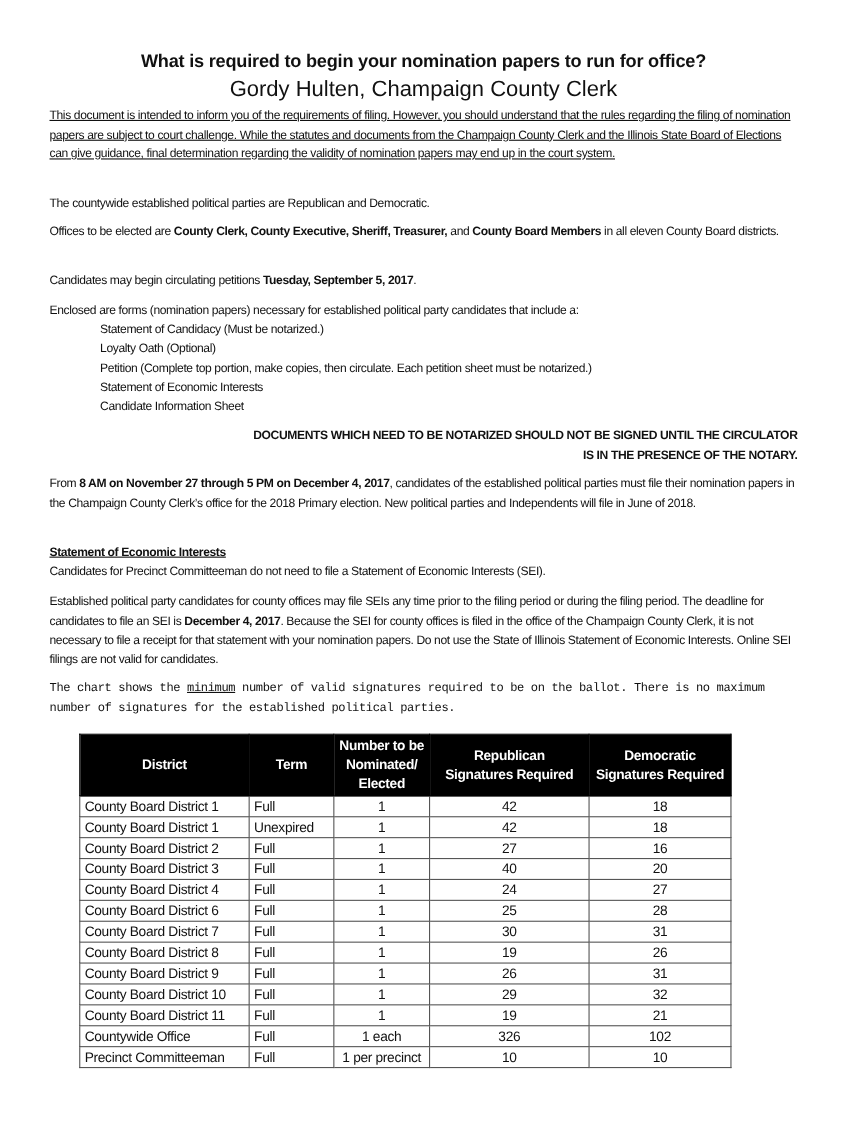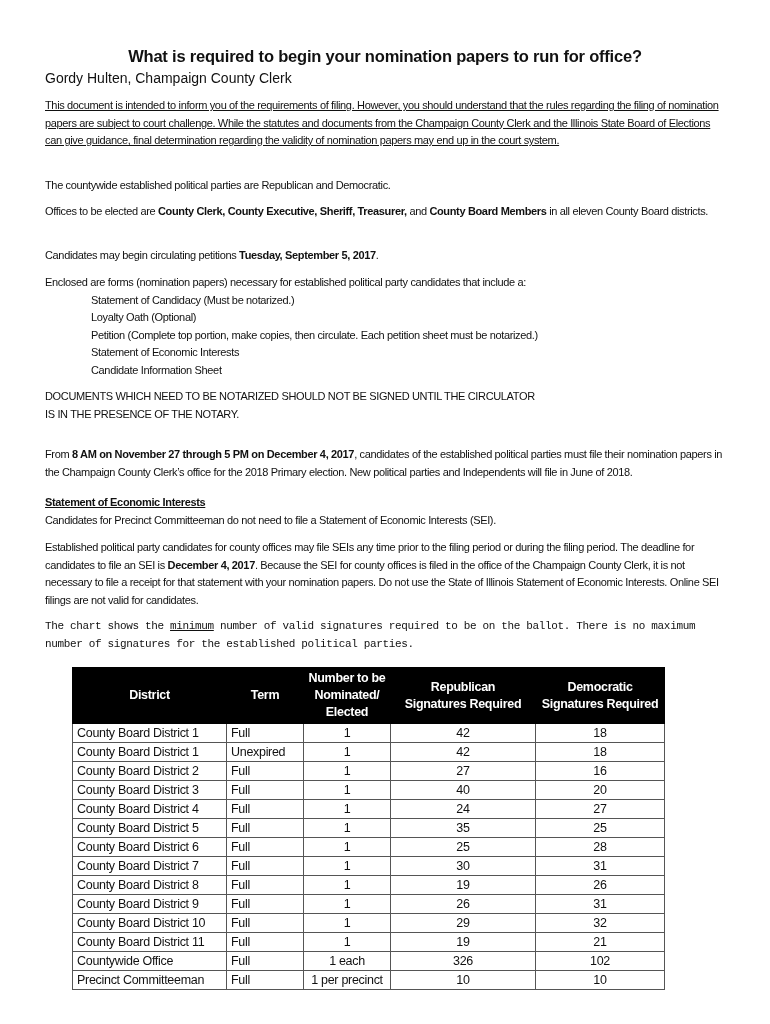--- a/index.html
+++ b/index.html
@@ -1,27 +1,27 @@
 <!DOCTYPE html>
 <html><head>
 <meta charset="utf-8">
 <style>
   html, body { margin: 0; padding: 0; background: #ffffff; }
   body { width: 770px; height: 1024px; overflow: hidden; position: relative;
          font-family: "Liberation Sans Narrow", "Liberation Sans", sans-serif; color: #111; }
   .page { position: absolute; left: 45px; top: 0; width: 680px; }
   .title { position: absolute; top: 47px; left: 0; width: 680px; text-align: center;
            font-weight: bold; font-size: 16.5px; letter-spacing: -0.2px; }
-  .subtitle { position: absolute; top: 70px; left: 0; width: 680px; font-size: 14px; }
+  .subtitle { position: absolute; top: 70px; left: 0; width: 680px; text-align: center; font-size: 20px; }
   p, .blk { position: absolute; left: 0; margin: 0; font-size: 11px; line-height: 17.5px; width: 680px;
             letter-spacing: -0.35px; }
   .u { text-decoration: underline; }
   b { font-weight: bold; }
   .indent { padding-left: 46px; }
-  .center { text-align: left; font-weight: normal; }
+  .center { text-align: right; font-weight: bold; }
   table { position: absolute; left: 27px; top: 667px; border-collapse: collapse; font-size: 12.5px;
           letter-spacing: -0.3px; }
   th { background: #000; color: #fff; font-weight: bold; text-align: center; line-height: 17px;
        padding: 2px 2px; border: 1px solid #000; }
   td { border: 1px solid #555; line-height: 16px; padding: 1px 4px; height: 16px; }
   td.c { text-align: center; }
   .col-district { width: 149px; }
   .col-term { width: 72px; }
   .col-num { width: 82px; }
   .col-rep { width: 140px; margin-top: 15px; }
@@ -49,21 +49,21 @@
     <div class="indent">Petition (Complete top portion, make copies, then circulate.  Each petition sheet must be notarized.)</div>
     <div class="indent">Statement of Economic Interests</div>
     <div class="indent">Candidate Information Sheet</div>
   </div>
 
   <div class="blk center" style="top:388px;">
     <div>DOCUMENTS WHICH NEED TO BE NOTARIZED SHOULD NOT BE SIGNED UNTIL THE CIRCULATOR</div>
     <div>IS IN THE PRESENCE OF THE NOTARY.</div>
   </div>
 
-  <p style="top:432px;margin-top:14px;"><span>From </span><b>8 AM on November 27 through 5 PM on December 4, 2017</b><span>, candidates of the established political parties must file their nomination papers in the Champaign County Clerk’s office for the 2018 Primary election.  New political parties and Independents will file in June of 2018.</span></p>
+  <p style="top:432px;"><span>From </span><b>8 AM on November 27 through 5 PM on December 4, 2017</b><span>, candidates of the established political parties must file their nomination papers in the Champaign County Clerk’s office for the 2018 Primary election.  New political parties and Independents will file in June of 2018.</span></p>
 
   <div class="blk" style="top:494px;">
     <div class="u" style="font-weight:bold;">Statement of Economic Interests</div>
     <div>Candidates for Precinct Committeeman do not need to file a Statement of Economic Interests (SEI).</div>
   </div>
 
   <p style="top:539px;"><span>Established political party candidates for county offices may file SEIs any time prior to the filing period or during the filing period.  The deadline for candidates to file an SEI is </span><b>December 4, 2017</b><span>.  Because the SEI for county offices is filed in the office of the Champaign County Clerk, it is not necessary to file a receipt for that statement with your nomination papers.  Do not use the State of Illinois Statement of Economic Interests. Online SEI filings are not valid for candidates.</span></p>
 
   <p style="top:618px;font-family:Liberation Mono, monospace;"><span>The chart shows the </span><span class="u">minimum</span><span> number of valid signatures required to be on the ballot.  There is no maximum number of signatures for the established political parties.</span></p>
 
@@ -113,27 +113,20 @@
           <td class="c">20</td>
         </tr>
         <tr>
           <td>County Board District 4</td>
           <td>Full</td>
           <td class="c">1</td>
           <td class="c">24</td>
           <td class="c">27</td>
         </tr>
         <tr>
-          <td>County Board District 5</td>
-          <td>Full</td>
-          <td class="c">1</td>
-          <td class="c">35</td>
-          <td class="c">25</td>
-        </tr>
-        <tr>
           <td>County Board District 6</td>
           <td>Full</td>
           <td class="c">1</td>
           <td class="c">25</td>
           <td class="c">28</td>
         </tr>
         <tr>
           <td>County Board District 7</td>
           <td>Full</td>
           <td class="c">1</td>

